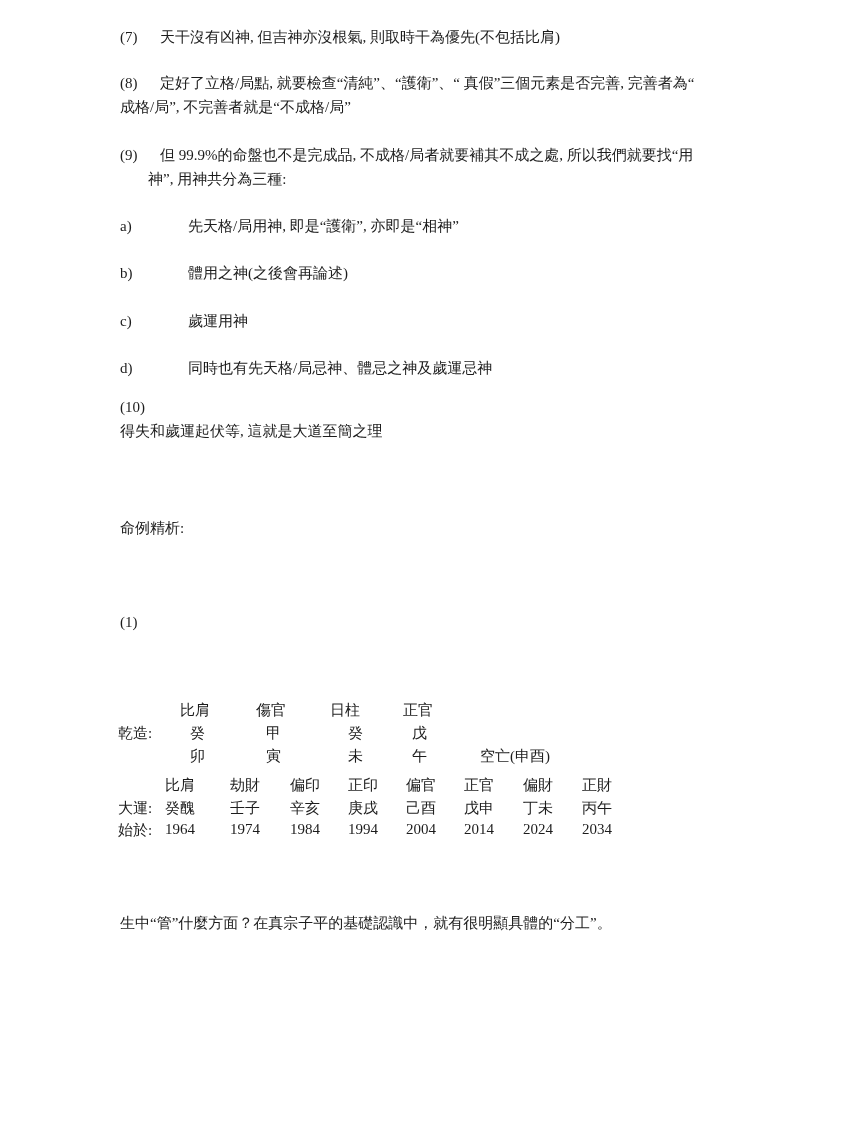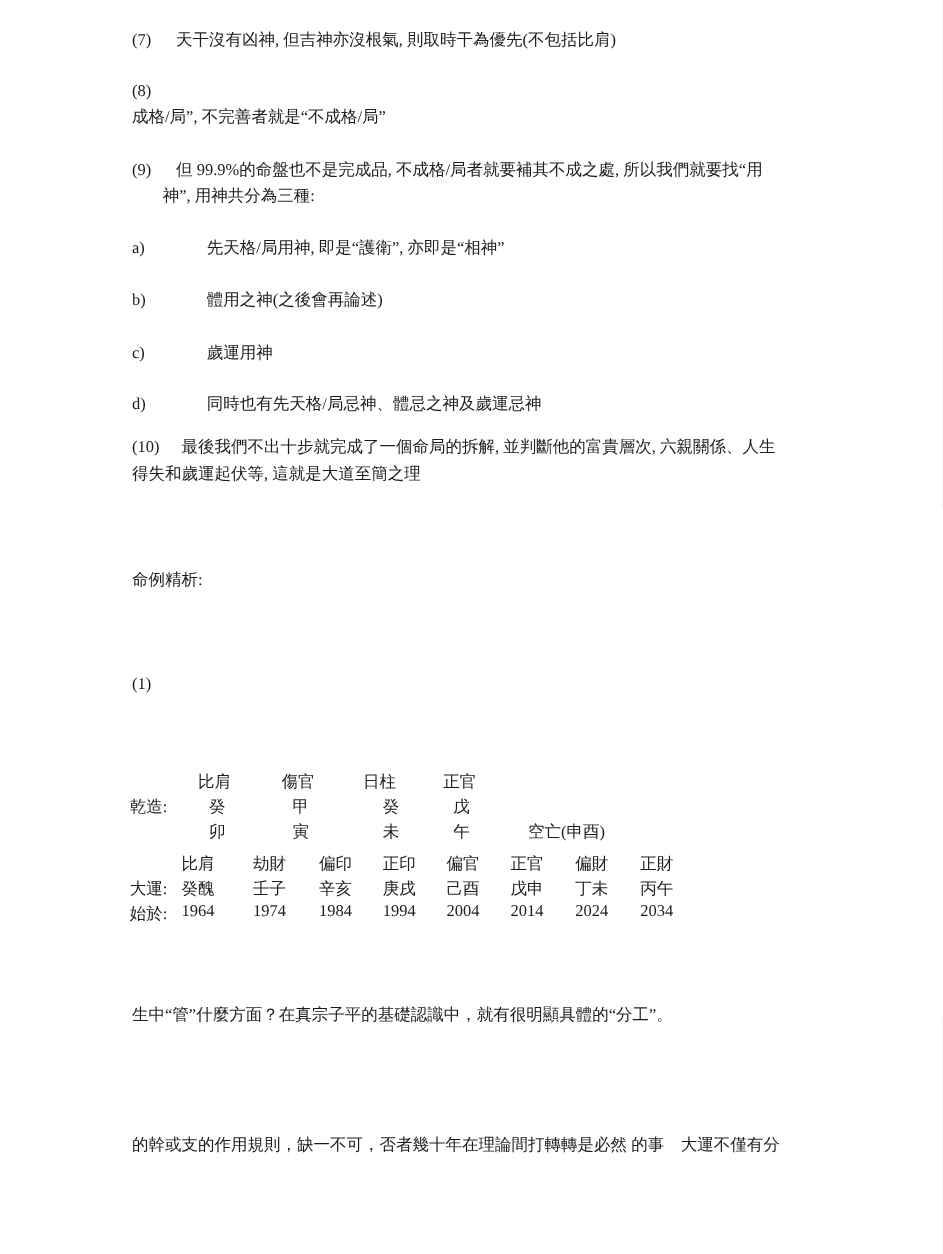--- a/index.html
+++ b/index.html
@@ -20,40 +20,40 @@
 </style>
 </head>
 <body>
 
 <div class="page">
 
   <span class="abs" style="left:120px; top:27px;">(7)</span>
   <span class="abs" style="left:160px; top:27px;">天干沒有凶神, 但吉神亦沒根氣, 則取時干為優先(不包括比肩)</span>
 
   <span class="abs" style="left:120px; top:73px;">(8)</span>
+  <span class="abs" style="left:160px; top:73px;">定好了立格/局點, 就要檢查“清純”、“護衛”、“ 真假”三個元素是否完善, 完善者為“</span>
   <span class="abs" style="left:120px; top:97px;">成格/局”, 不完善者就是“不成格/局”</span>
 
   <span class="abs" style="left:120px; top:145px;">(9)</span>
   <span class="abs" style="left:160px; top:145px;">但 99.9%的命盤也不是完成品, 不成格/局者就要補其不成之處, 所以我們就要找“用</span>
   <span class="abs" style="left:120px; top:169px;margin-left:28px;">神”, 用神共分為三種:</span>
 
   <span class="abs" style="left:120px; top:216px;">a)</span>
   <span class="abs" style="left:188px; top:216px;">先天格/局用神, 即是“護衛”, 亦即是“相神”</span>
 
   <span class="abs" style="left:120px; top:263px;">b)</span>
   <span class="abs" style="left:188px; top:263px;">體用之神(之後會再論述)</span>
 
   <span class="abs" style="left:120px; top:311px;">c)</span>
   <span class="abs" style="left:188px; top:311px;">歲運用神</span>
 
   <span class="abs" style="left:120px; top:358px;">d)</span>
   <span class="abs" style="left:188px; top:358px;">同時也有先天格/局忌神、體忌之神及歲運忌神</span>
 
   <span class="abs" style="left:120px; top:397px;">(10)</span>
-  <span class="abs" style="left:165px; top:397px;">最後我們不出十步就完成了一個命局的拆解, 並判斷他的富貴層次, 六親關係、人生</span>
   <span class="abs" style="left:120px; top:421px;">得失和歲運起伏等, 這就是大道至簡之理</span>
 
   <span class="abs" style="left:120px; top:518px;">命例精析:</span>
 
   <span class="abs" style="left:120px; top:612px;">(1)</span>
 
   <div>
 
     <div class="row" style="top:701px;">
       <span class="cell" style="left:180px;">比肩</span>
@@ -110,15 +110,14 @@
       <span class="cell" style="left:406px;">2004</span>
       <span class="cell" style="left:464px;">2014</span>
       <span class="cell" style="left:523px;">2024</span>
       <span class="cell" style="left:582px;">2034</span>
     </div>
 
   </div>
 
   <span class="abs" style="left:120px; top:913px;">生中“管”什麼方面？在真宗子平的基礎認識中，就有很明顯具體的“分工”。</span>
 
-  <span class="abs" style="left:120px; top:1031px;">的幹或支的作用規則，缺一不可，否者幾十年在理論間打轉轉是必然 的事　大運不僅有分</span>
 
 </div>
 
 </body></html>

